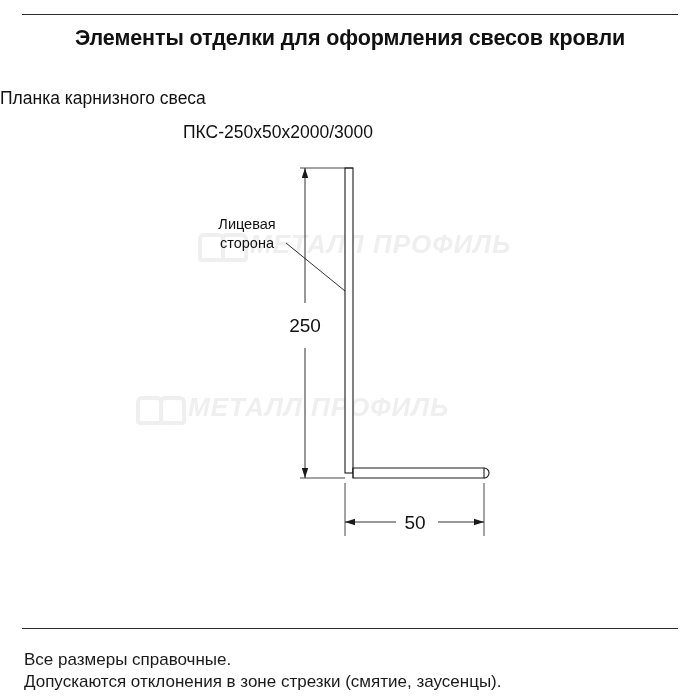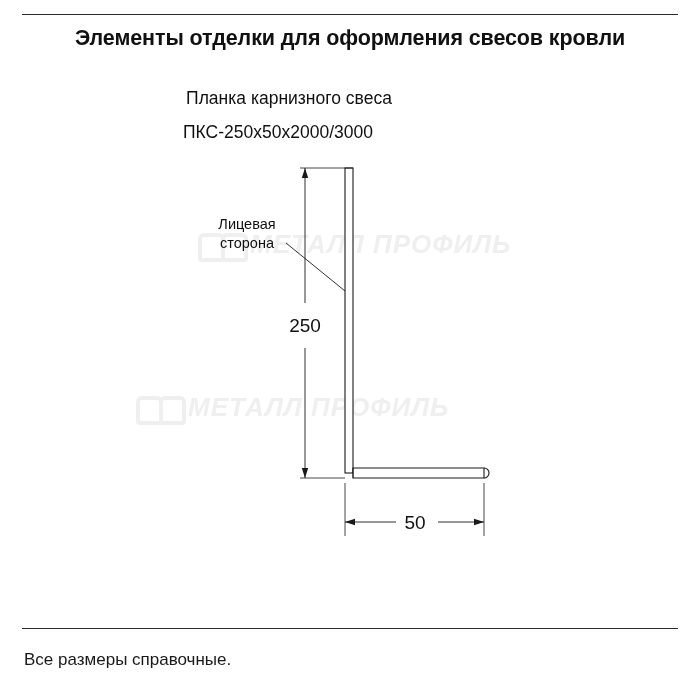--- a/index.html
+++ b/index.html
@@ -38,21 +38,21 @@
     font-size: 21.5px;
     font-weight: bold;
     color: #111111;
     letter-spacing: -0.1px;
   }
   .subtitle-1 {
     position: absolute;
     left: 0;
     top: 88px;
     width: 578px;
-    text-align: center;
+    text-align: left;
     font-size: 17.5px;
     color: #111111;
   }
   .subtitle-2 {
     position: absolute;
     left: 0;
     top: 122px;
     width: 556px;
     text-align: center;
     font-size: 17.5px;
@@ -187,14 +187,15 @@
 
     <g>
       <line x1="286" y1="243" x2="345" y2="291" stroke="#1a1a1a" stroke-width="0.9"></line>
     </g>
     <text class="label-text" x="247" y="229" text-anchor="middle">Лицевая</text>
     <text class="label-text" x="247" y="248" text-anchor="middle">сторона</text>
   </svg>
 
   <div class="footer-rule"></div>
   <div class="footer-line footer-line-1">Все размеры справочные.</div>
+  <div class="footer-line footer-line-2">Допускаются отклонения в зоне стрезки (смятие, заусенцы).</div>
 
 </div>
 
 </body></html>

